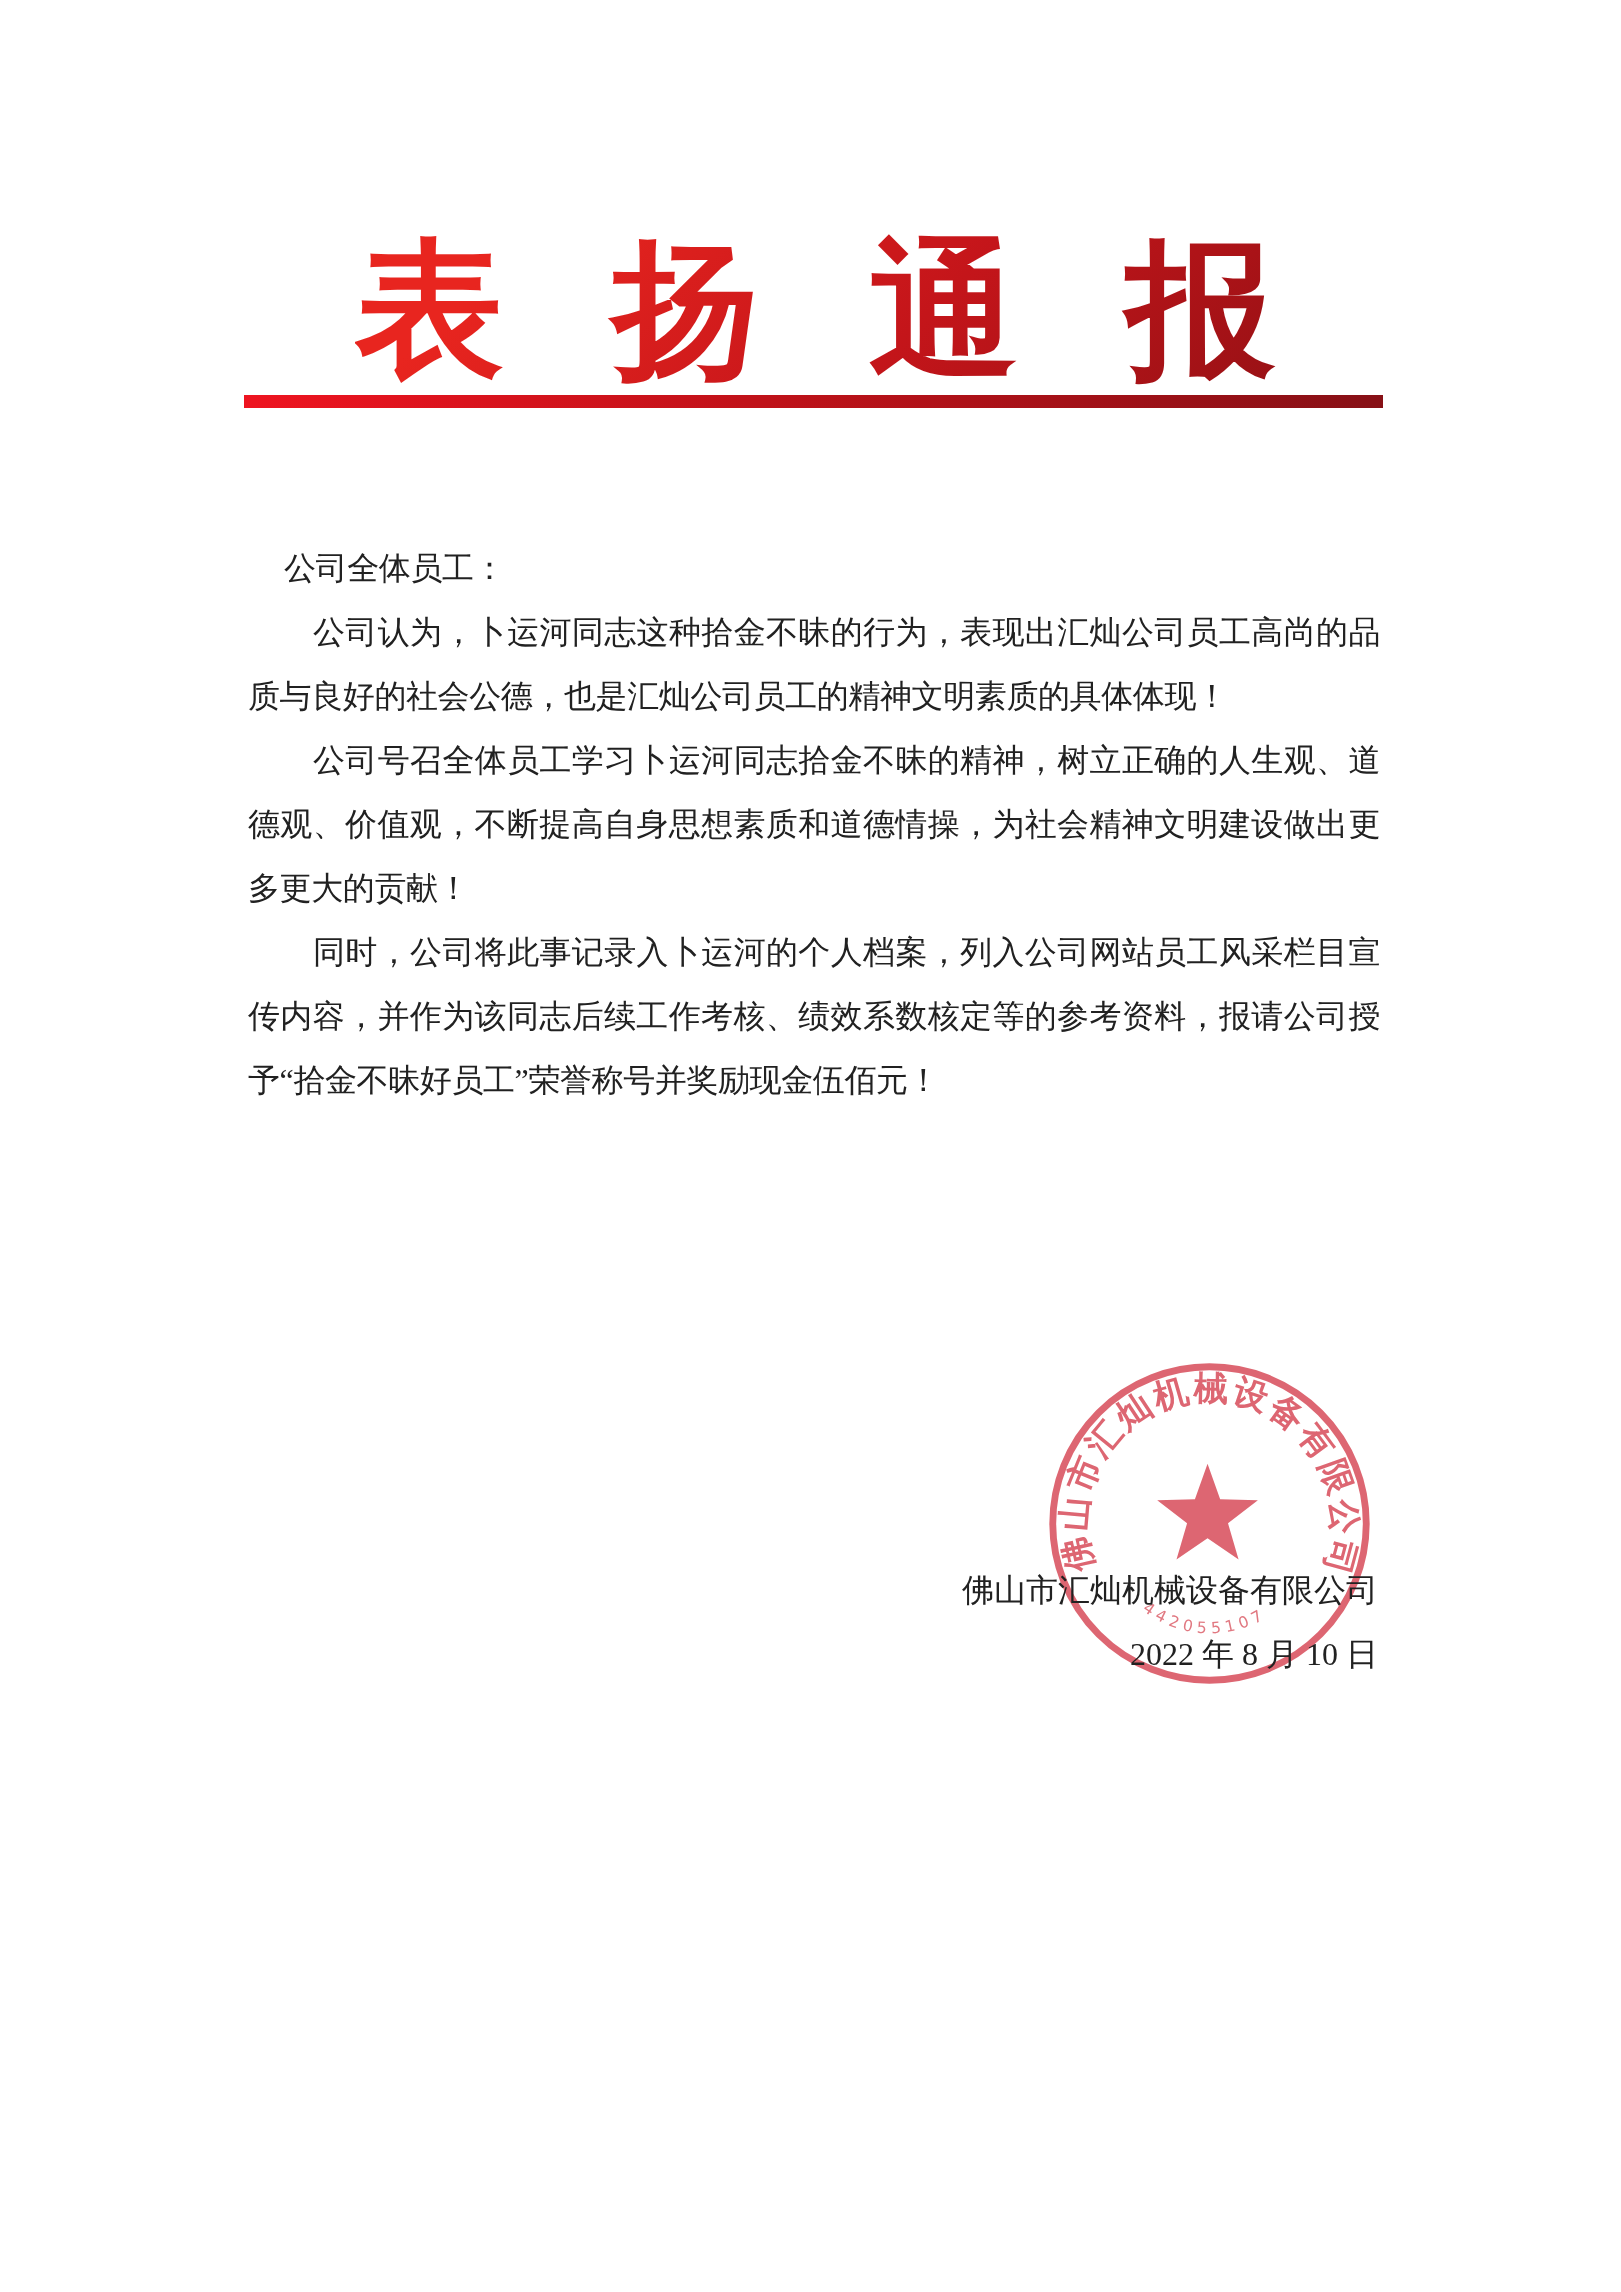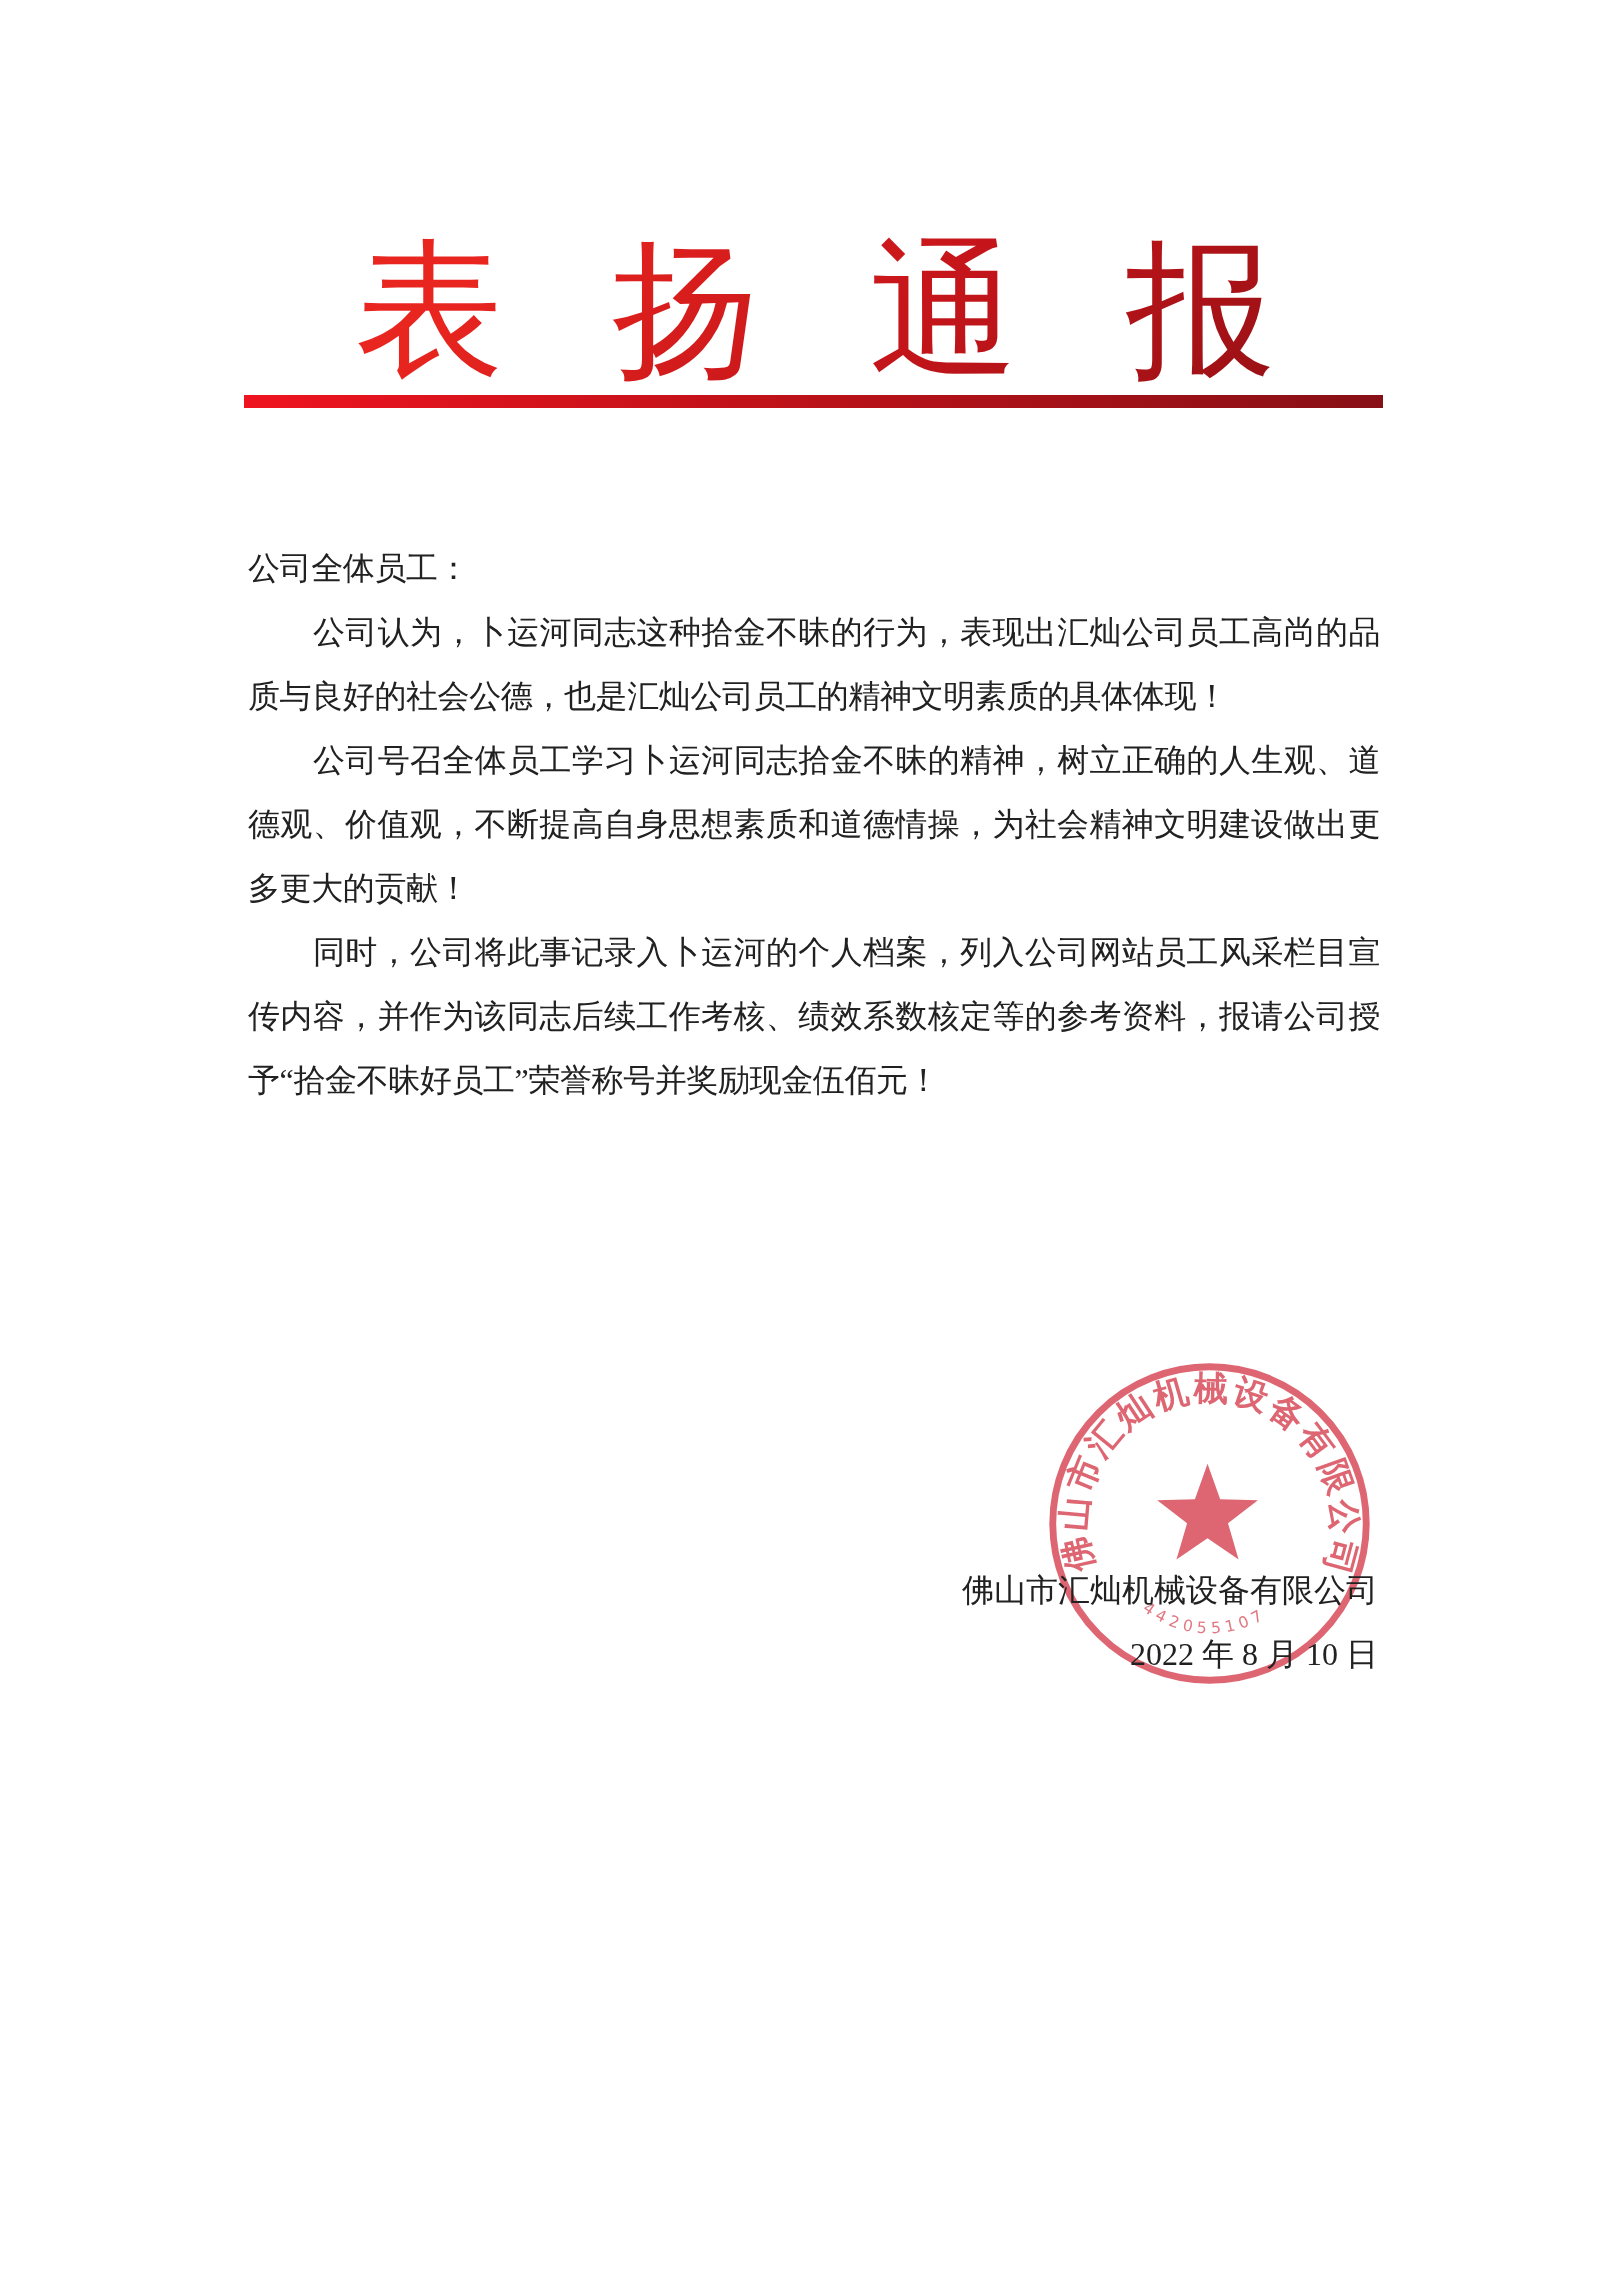--- a/index.html
+++ b/index.html
@@ -9,21 +9,21 @@
     background:#ffffff;
     overflow:hidden;
     font-family:"Liberation Serif","DejaVu Serif",serif;
   }
   
   .doc-title{
     position:absolute;
     left:355px;top:227px;
     font-size:149px;
     line-height:167px;
-    font-weight:normal;
+    font-weight:bold;
     letter-spacing:108px;
     white-space:nowrap;
     color:#c8151b;
     text-align:center;
   }
   @supports ((background-clip:text) or (-webkit-background-clip:text)){
     .doc-title{
       background:linear-gradient(135deg,#e8251f 15%,#c4151a 55%,#8e1014 100%);
       -webkit-background-clip:text;
       background-clip:text;
@@ -42,21 +42,21 @@
     position:absolute;
     left:248px;top:536px;
     width:1132px;
     font-size:32px;
     line-height:64px;
     letter-spacing:-0.4px;
     color:#212121;
     text-align:justify;
   }
   .doc-body p{margin:0;text-indent:65px;}
-  .doc-body p.no-indent{text-indent:0;}
+  .doc-body p.no-indent{text-indent:0;margin-left:36px;}
   
   .sig{
     position:absolute;
     left:248px;
     width:1130px;
     font-size:32px;
     line-height:64px;
     color:#212121;
     text-align:right;
     white-space:nowrap;

